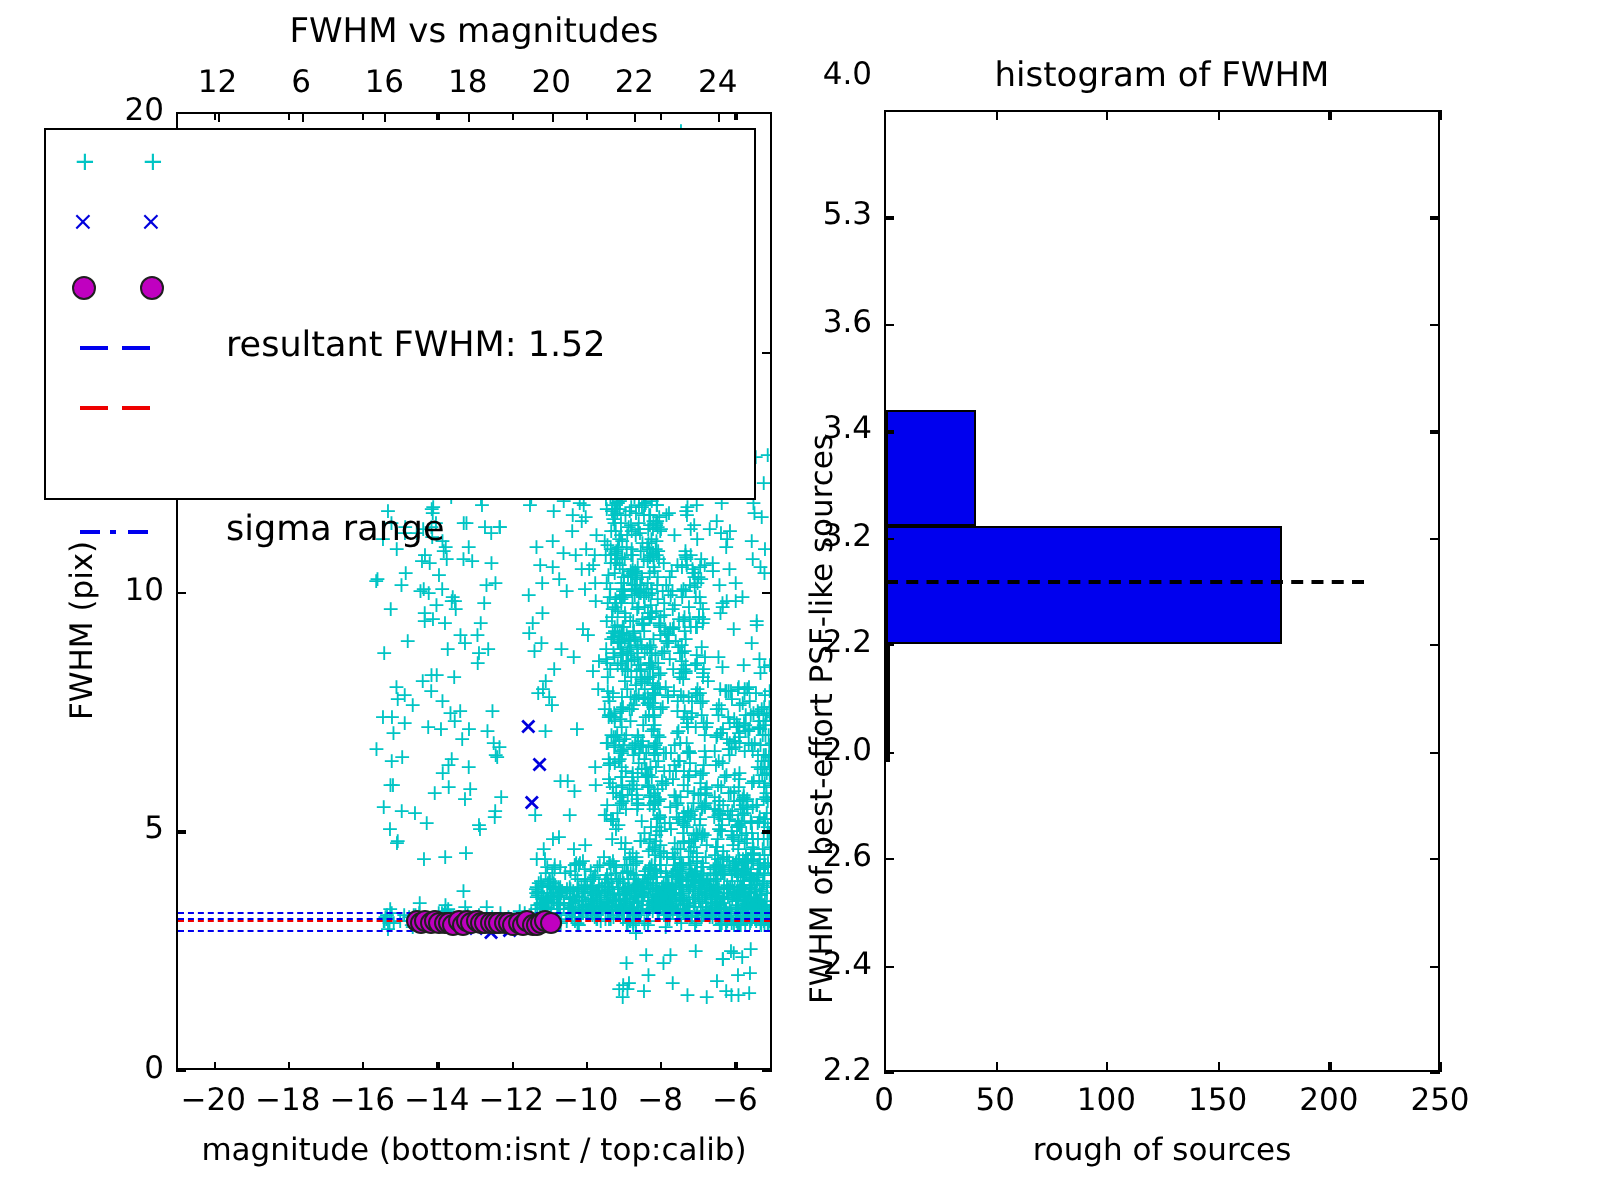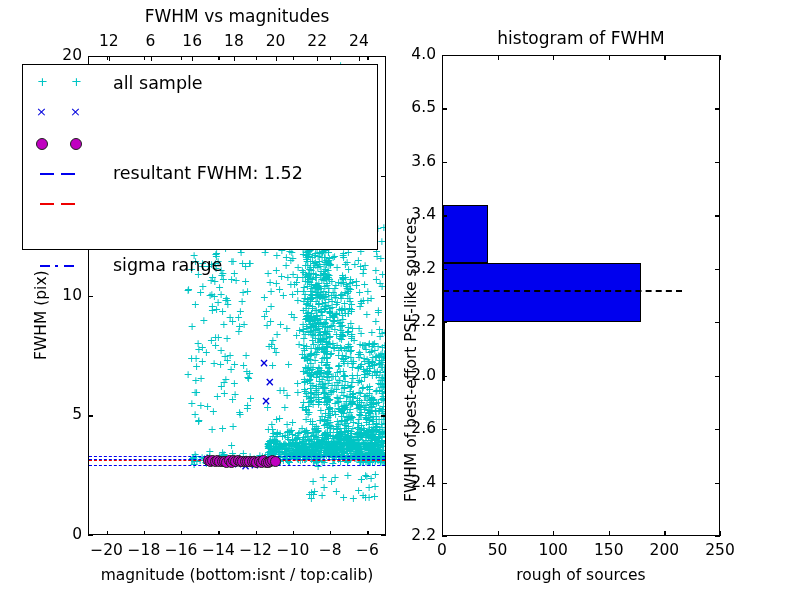--- a/index.html
+++ b/index.html
@@ -2361,21 +2361,20 @@
     <div class="vlabel" style="left:34px;top:360px;transform:rotate(-90deg);">FWHM (pix)</div>
   </div>
 
   <div id="legend" style="left:22px;top:64px;width:356px;height:186px;">
     <div id="legend-rows">
         <div class="legrow" style="top:3px;">
           <div class="legmark">
             <span class="lm-plus" style="left:14px;color:#00c4c4;">+</span>
             <span class="lm-plus" style="left:48px;color:#00c4c4;">+</span>
           </div>
-          <div class="legtext">all sample</div>
         </div>
         <div class="legrow" style="top:33px;">
           <div class="legmark">
             <span class="lm-ex" style="left:13px;color:#0000dd;">×</span>
             <span class="lm-ex" style="left:47px;color:#0000dd;">×</span>
           </div>
         </div>
         <div class="legrow" style="top:63px;">
           <div class="legmark">
             <div class="lm-dot" style="left:13px;background:#c000c0;"></div>
@@ -2463,22 +2462,22 @@
       </div>
     <div id="right-y-ticklabels">
         <div class="ticklabel" style="left:396px;top:528.0px;width:40px;text-align:right;">2.2</div>
         <div class="ticklabel" style="left:396px;top:474.6px;width:40px;text-align:right;">2.4</div>
         <div class="ticklabel" style="left:396px;top:421.1px;width:40px;text-align:right;">2.6</div>
         <div class="ticklabel" style="left:396px;top:367.7px;width:40px;text-align:right;">2.0</div>
         <div class="ticklabel" style="left:396px;top:314.2px;width:40px;text-align:right;">2.2</div>
         <div class="ticklabel" style="left:396px;top:260.8px;width:40px;text-align:right;">3.2</div>
         <div class="ticklabel" style="left:396px;top:207.3px;width:40px;text-align:right;">3.4</div>
         <div class="ticklabel" style="left:396px;top:153.9px;width:40px;text-align:right;">3.6</div>
-        <div class="ticklabel" style="left:396px;top:100.4px;width:40px;text-align:right;">6.5</div>
-        <div class="ticklabel" style="left:396px;top:47.0px;width:40px;text-align:right;">4.0</div>
+        <div class="ticklabel" style="left:396px;top:100.4px;width:40px;text-align:right;">5.3</div>
+        <div class="ticklabel" style="left:396px;top:30px;width:40px;text-align:right;">4.0</div>
       </div>
 
     <div class="axlabel" style="left:442px;top:568px;width:278px;text-align:center;">rough of sources</div>
 
     <div class="vlabel" style="left:404px;top:502px;transform:rotate(-90deg);">FWHM of best-effort PSF-like sources</div>
   </div>
 
 </div>
 
 </body></html>

